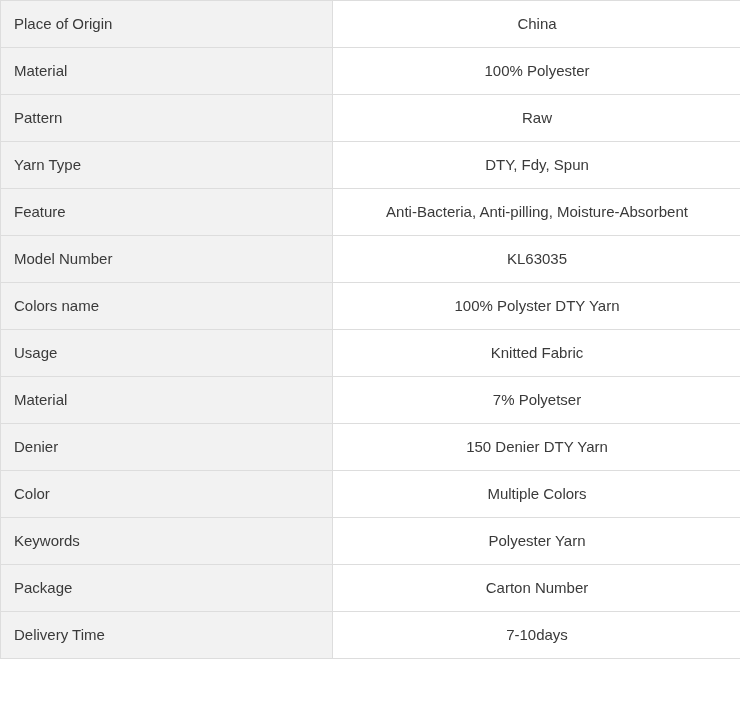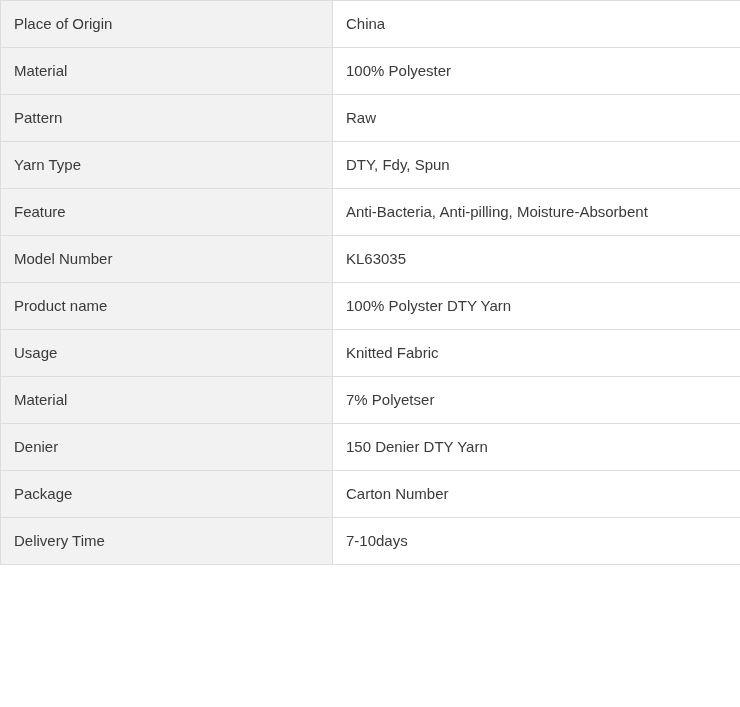--- a/index.html
+++ b/index.html
@@ -33,20 +33,21 @@
   }
   td.label-cell {
     width: 306px; 
     background: #f2f2f2;
     border-left: 1px solid #dddddd;
     border-right: 1px solid #dddddd;
   }
   td.value-cell {
     background: #ffffff;
     padding-left: 13px;
+    text-align: center;
   }
 </style>
 </head>
 <body>
 
 <div class="page">
   <table class="spec-table">
     <tbody id="spec-body">
         <tr>
           <td class="label-cell">Place of Origin</td>
@@ -66,36 +67,44 @@
         </tr>
         <tr>
           <td class="label-cell">Feature</td>
           <td class="value-cell">Anti-Bacteria, Anti-pilling, Moisture-Absorbent</td>
         </tr>
         <tr>
           <td class="label-cell">Model Number</td>
           <td class="value-cell">KL63035</td>
         </tr>
         <tr>
-          <td class="label-cell">Product name</td>
+          <td class="label-cell">Colors name</td>
           <td class="value-cell">100% Polyster DTY Yarn</td>
         </tr>
         <tr>
           <td class="label-cell">Usage</td>
           <td class="value-cell">Knitted Fabric</td>
         </tr>
         <tr>
           <td class="label-cell">Material</td>
           <td class="value-cell">7% Polyetser</td>
         </tr>
         <tr>
           <td class="label-cell">Denier</td>
           <td class="value-cell">150 Denier DTY Yarn</td>
         </tr>
         <tr>
+          <td class="label-cell">Color</td>
+          <td class="value-cell">Multiple Colors</td>
+        </tr>
+        <tr>
+          <td class="label-cell">Keywords</td>
+          <td class="value-cell">Polyester Yarn</td>
+        </tr>
+        <tr>
           <td class="label-cell">Package</td>
           <td class="value-cell">Carton Number</td>
         </tr>
         <tr>
           <td class="label-cell">Delivery Time</td>
           <td class="value-cell">7-10days</td>
         </tr>
       </tbody>
   </table>
 </div>

